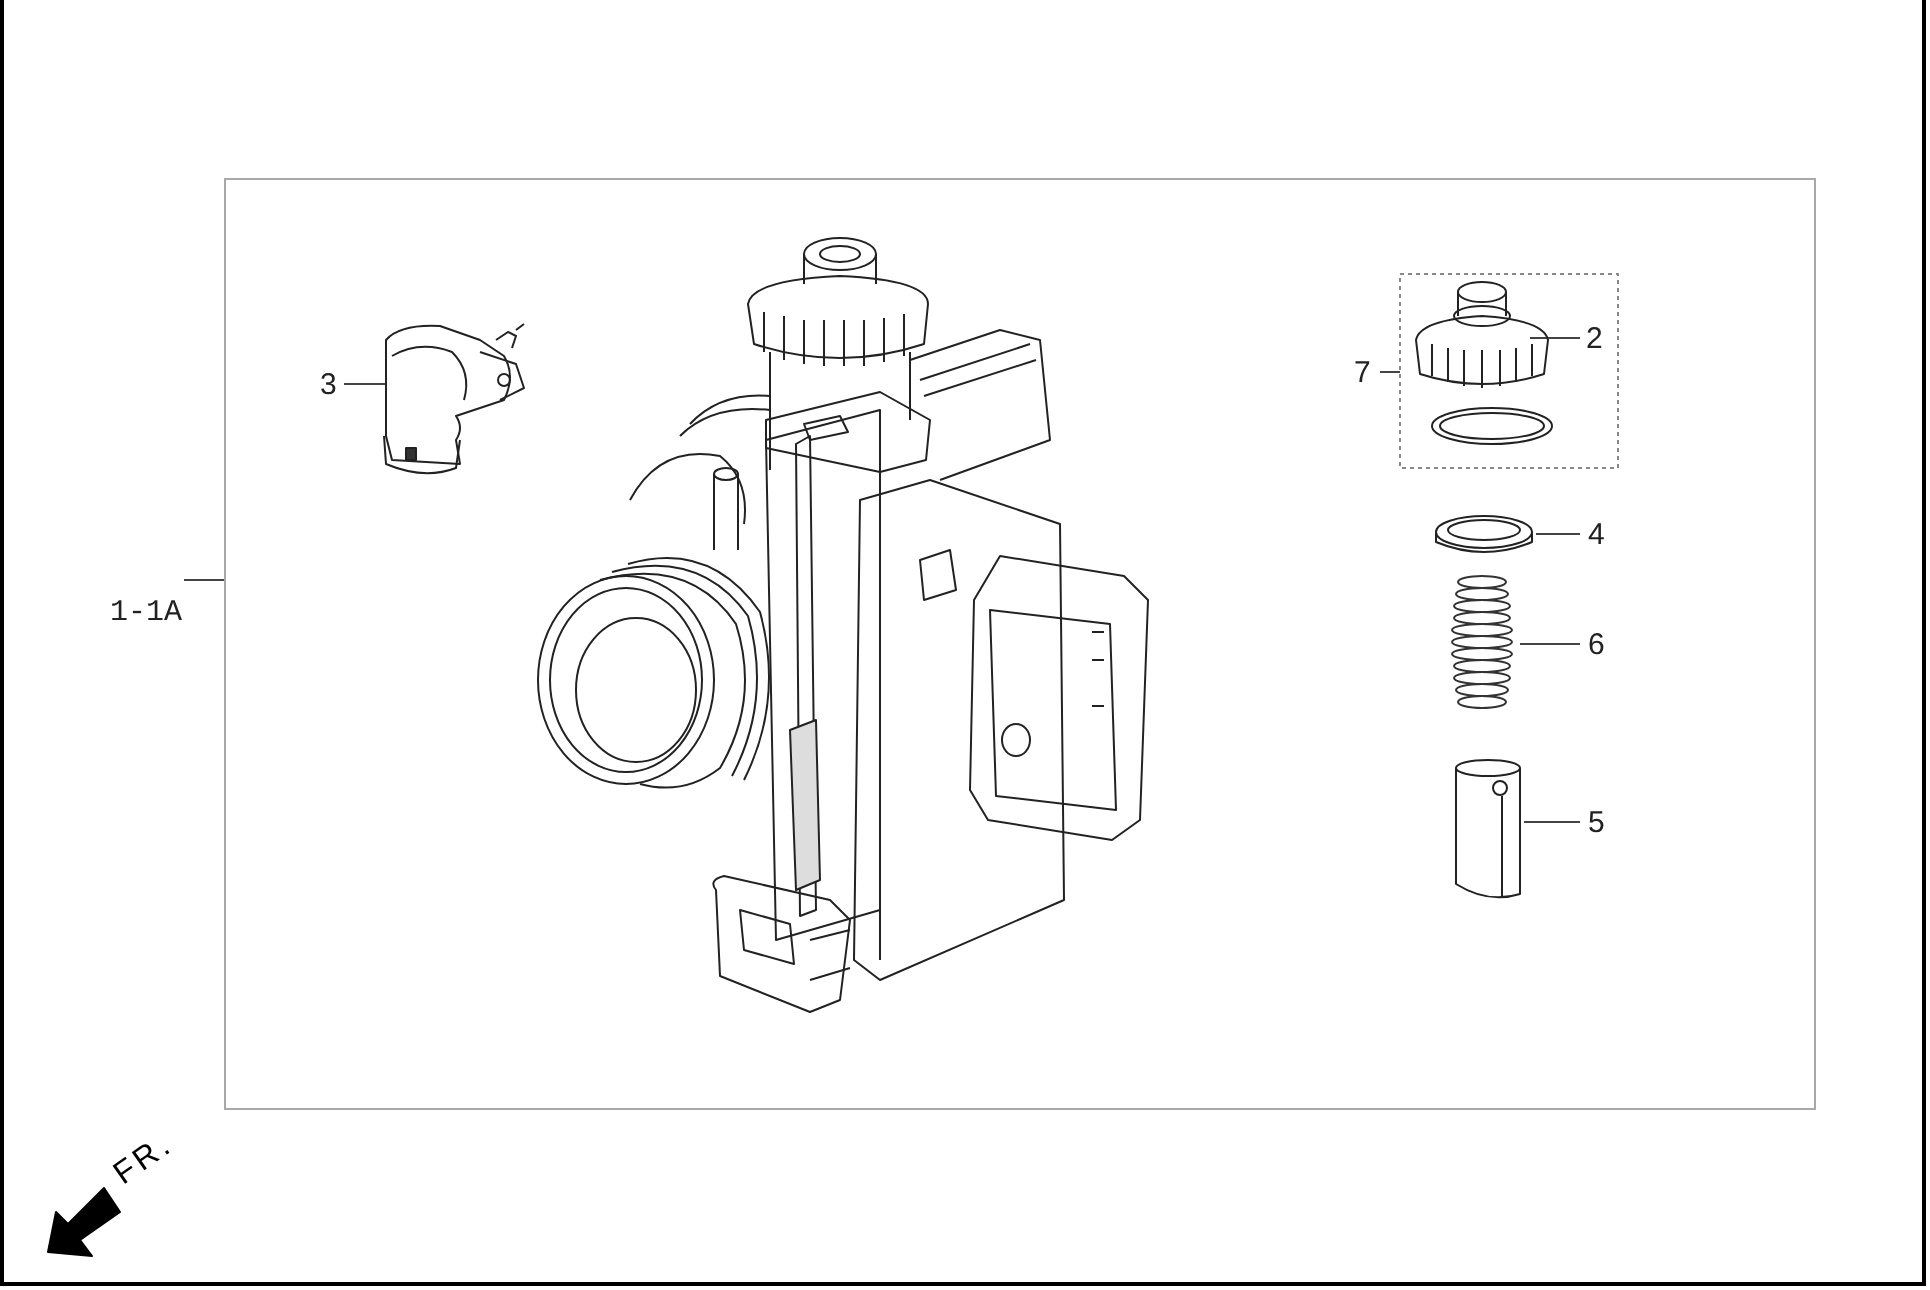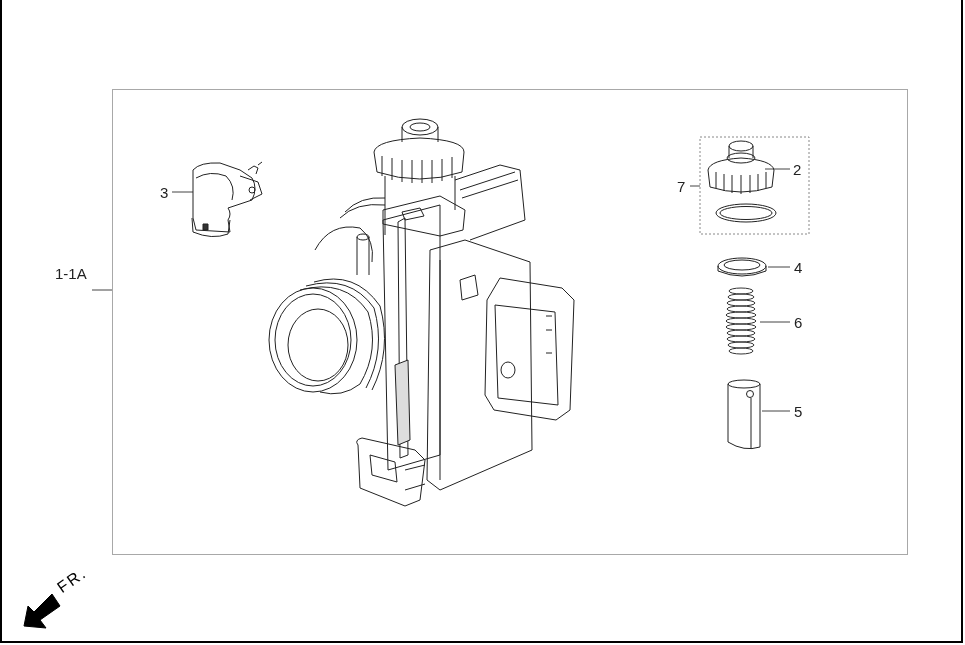--- a/index.html
+++ b/index.html
@@ -133,21 +133,21 @@
     <path d="M358 445 Q354 440 362 438 L415 450 L425 460 L420 500 L405 506 L360 488 Z"></path>
     <path d="M370 455 L395 462 L397 482 L372 475 Z"></path>
     <path d="M405 470 L425 465 M405 490 L425 484"></path>
   </g>
 
   <g>
     <polygon points="52,594 60,606 40,620 46,628 24,626 28,606 34,612" fill="#000" stroke="#000"></polygon>
   </g>
 </svg>
 
-<div class="callout" style="left:55px; top:266px;">1-1A</div>
+<div class="callout" style="left:55px; top:299px;font-family:Liberation Mono, monospace;">1-1A</div>
 <div class="callout" style="left:793px; top:162px;">2</div>
 <div class="callout" style="left:160px; top:185px;">3</div>
 <div class="callout" style="left:794px; top:260px;">4</div>
 <div class="callout" style="left:794px; top:404px;">5</div>
 <div class="callout" style="left:794px; top:315px;">6</div>
 <div class="callout" style="left:677px; top:179px;">7</div>
 
 <div class="fr-label">FR.</div>
 
 </body></html>

